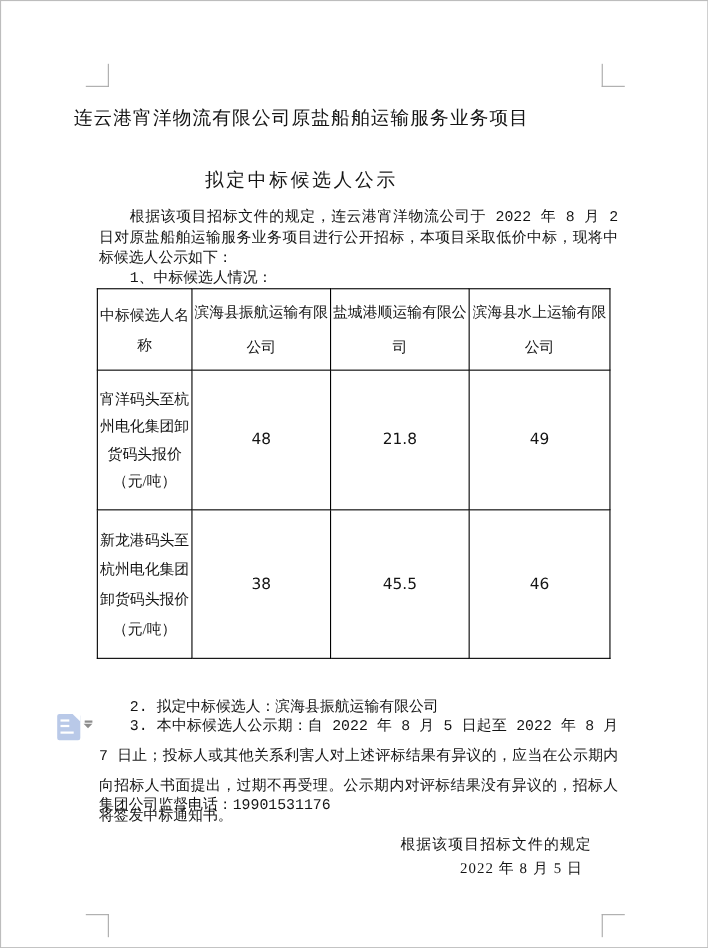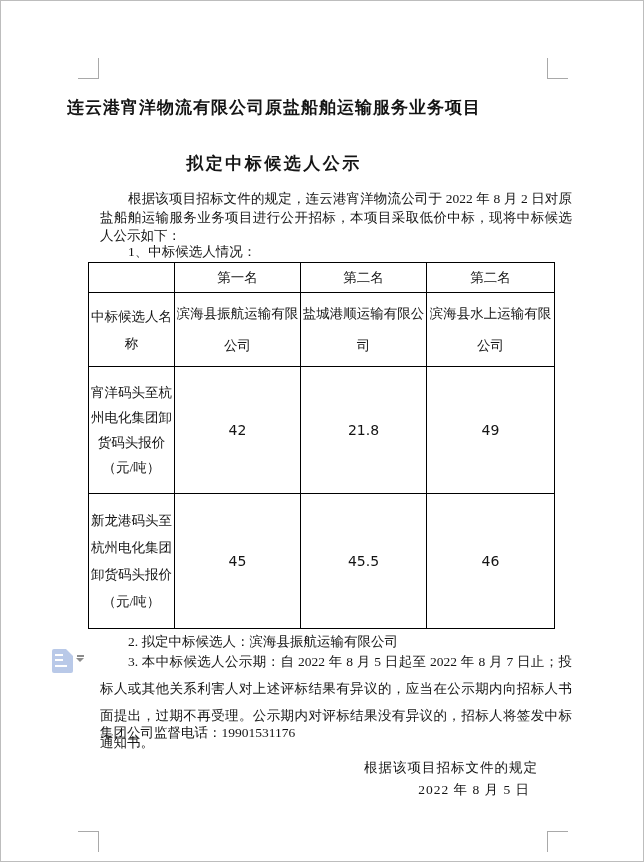--- a/index.html
+++ b/index.html
@@ -13,25 +13,25 @@
     border: 1px solid #bdbdbd; pointer-events: none; }
 
   
   .crop { position: absolute; width: 20px; height: 20px; }
   .crop-tl { left: 78px; top: 58px;  border-right: 1px solid #a9a9a9; border-bottom: 1px solid #a9a9a9; }
   .crop-tr { left: 547px; top: 58px; border-left: 1px solid #a9a9a9;  border-bottom: 1px solid #a9a9a9; }
   .crop-bl { left: 78px; top: 831px; border-right: 1px solid #a9a9a9; border-top: 1px solid #a9a9a9; }
   .crop-br { left: 547px; top: 831px; border-left: 1px solid #a9a9a9;  border-top: 1px solid #a9a9a9; }
 
   .title { position: absolute; left: 0; width: 548px; text-align: center;
-    font-weight: bold; font-size: 17px; }
+    font-weight: normal; font-size: 17px; }
   .title-1 { top: 96px;  letter-spacing: 1px; }
   .title-2 { top: 152px; letter-spacing: 2.5px; }
 
-  .blk { position: absolute; left: 100px; width: 472px; font-size: 13.5px; }
+  .blk { position: absolute; left: 90px; width: 472px; font-size: 13.5px; font-family: Liberation Mono, monospace; }
   .intro { top: 190px; line-height: 18.5px; text-align: justify; text-indent: 28px; }
   .item1 { top: 243px; text-indent: 28px; }
   .item2 { top: 633px; text-indent: 28px; }
   .item3 { top: 648px; line-height: 27px; text-align: justify; text-indent: 28px; }
   .phones { top: 722px; line-height: 21.5px; }
   .sig { position: absolute; font-size: 13.5px; text-align: right; }
   .sig-company { top: 759px; right: 106px; left: auto; letter-spacing: 1px; }
   .sig-date    { top: 781px; right: 114px; left: auto; letter-spacing: 1px; }
 
   table.bid { position: absolute; left: 88px; top: 262px;
@@ -83,41 +83,35 @@
 <div class="blk item1">1、中标候选人情况：</div>
 
 <table class="bid">
   <colgroup>
     <col style="width:86px">
       <col style="width:126px">
       <col style="width:126px">
       <col style="width:128px">
   </colgroup>
   <tbody>
-      <tr class="hdr">
-    <th></th>
-    <th>第一名</th>
-    <th>第二名</th>
-    <th>第二名</th>
-  </tr>
   <tr class="r-name">
     <td class="lbl">中标候选人名称</td>
     <td class="name vt">滨海县振航运输有限公司</td>
     <td class="name vb">盐城港顺运输有限公司</td>
     <td class="name vb">滨海县水上运输有限公司</td>
   </tr>
   <tr class="r-px1">
     <td class="lbl-sm">宵洋码头至杭州电化集团卸货码头报价（元/吨）</td>
-    <td class="num">42</td>
+    <td class="num">48</td>
     <td class="num">21.8</td>
     <td class="num">49</td>
   </tr>
   <tr class="r-px2">
     <td class="lbl">新龙港码头至杭州电化集团卸货码头报价（元/吨）</td>
-    <td class="num">45</td>
+    <td class="num">38</td>
     <td class="num">45.5</td>
     <td class="num">46</td>
   </tr>
 </tbody>
   </table>
 
 <div class="blk item2">2. 拟定中标候选人：滨海县振航运输有限公司</div>
 <div class="blk item3">3. 本中标候选人公示期：自 2022 年 8 月 5 日起至 2022 年 8 月 7 日止；投标人或其他关系利害人对上述评标结果有异议的，应当在公示期内向招标人书面提出，过期不再受理。公示期内对评标结果没有异议的，招标人将签发中标通知书。</div>
 
 <div class="blk phones">

